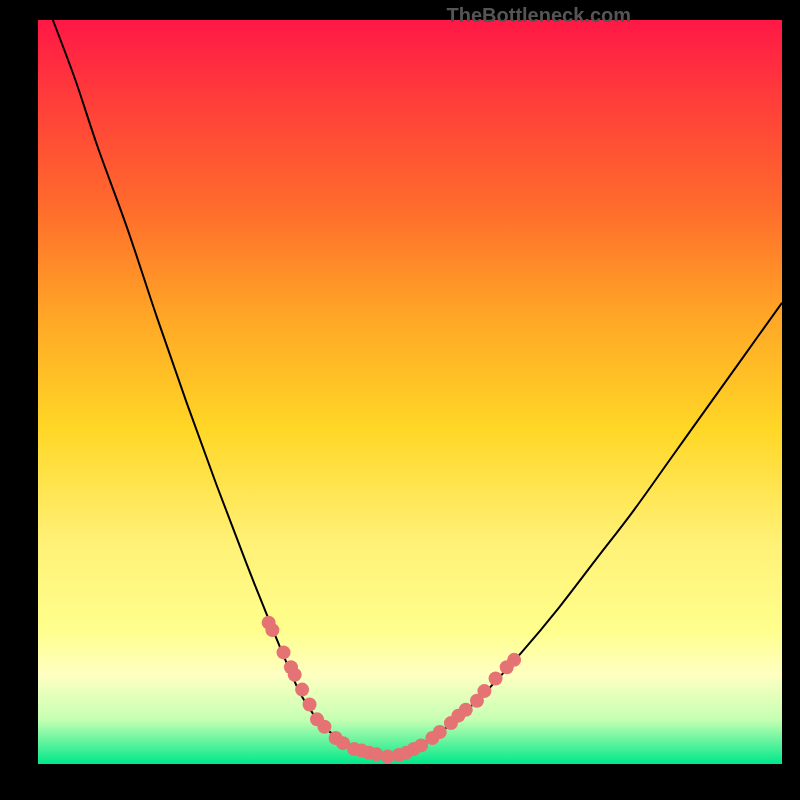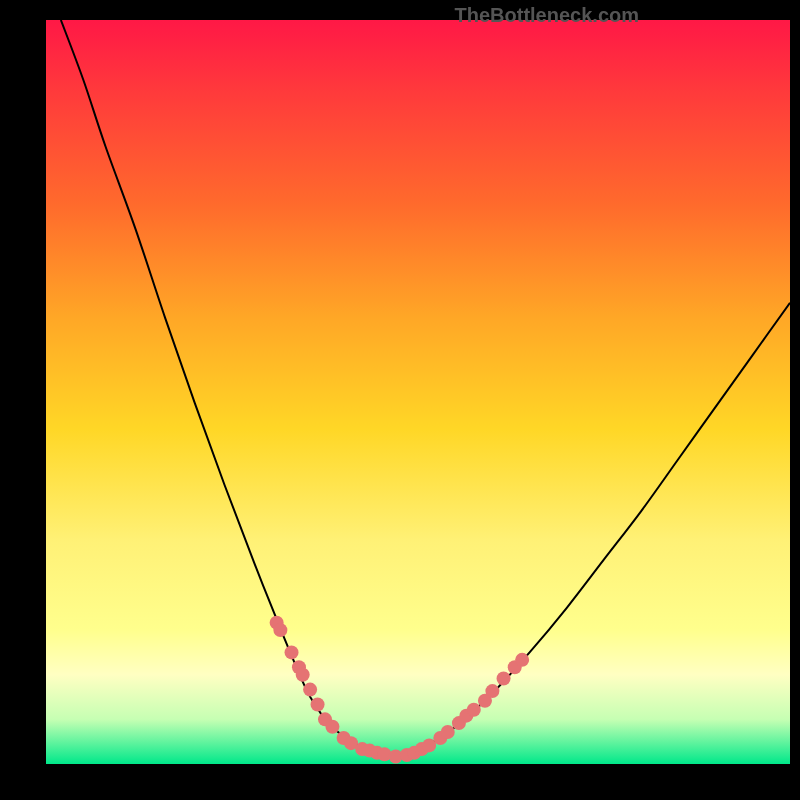--- a/index.html
+++ b/index.html
@@ -1,17 +1,17 @@
 <!DOCTYPE html>
 <html><head>
 <meta charset="utf-8">
 <style>
 * { margin: 0; padding: 0; box-sizing: border-box; }
 html, body { width: 800px; height: 800px; overflow: hidden; background: #000; font-family: Arial, sans-serif; }
-.container { position: relative; width: 641px; height: 800px; margin-left: 8px; }
+.container { position: relative; width: 641px; height: 800px; }
 .watermark { position: absolute; top: 4px; right: 10px; font-size: 20px; font-weight: bold; color: #555; z-index: 10; }
 .plot-area { position: absolute; left: 38px; top: 20px; width: 744px; height: 744px; background: linear-gradient(to bottom, #ff1846 0%, #ff3b3b 10%, #ff6b2c 25%, #ffa726 40%, #ffd726 55%, #fff176 70%, #ffff8d 82%, #ffffc2 88%, #c6ffb3 94%, #00e88a 100%); }
 svg.curves { position: absolute; left: 0; top: 0; width: 744px; height: 744px; }
 .curve-line { fill: none; stroke: #000; stroke-width: 2; }
 .marker { fill: #e57373; }
 </style>
 </head>
 <body>
 
 <div class="container">

